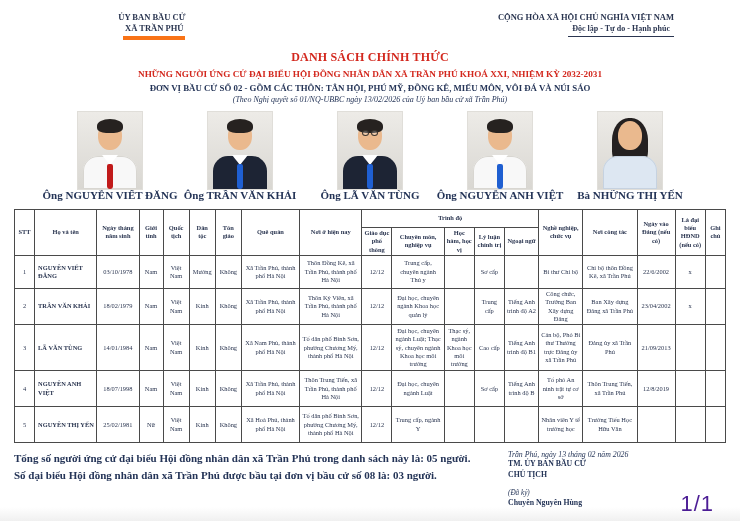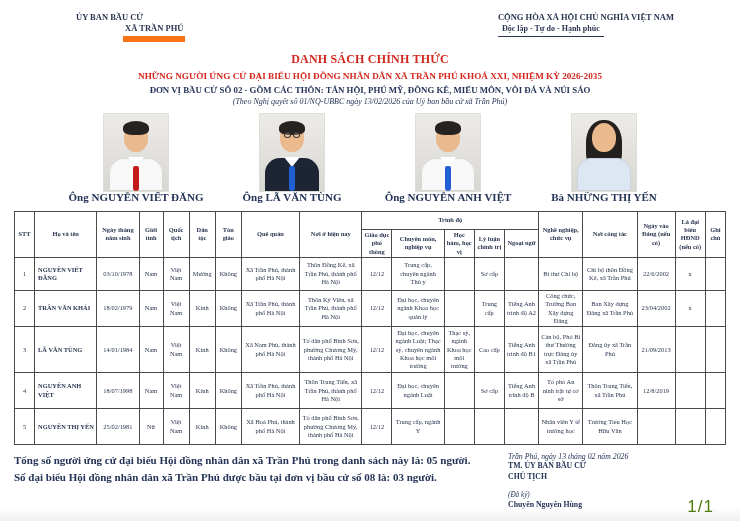--- a/index.html
+++ b/index.html
@@ -2,23 +2,23 @@
 <html><head>
 <meta charset="utf-8">
 <style>
   * { margin:0; padding:0; box-sizing:border-box; }
   html,body { width:740px; height:521px; background:#ffffff; overflow:hidden;
               font-family:"Liberation Serif", serif; color:#2a3550; }
   .page { position:relative; width:740px; height:521px; background:#fff; padding:12px 14px 0 14px; }
 
   
   .top-header { display:flex; justify-content:space-between; align-items:flex-start; padding:0 52px 0 62px; }
-  .org-block, .national-block { text-align:left; font-weight:bold; }
+  .org-block, .national-block { text-align:right; font-weight:bold; }
   .org-block { font-size:8.5px; line-height:1.35; }
-  .org-line2 { display:inline-block; border-bottom:6px solid #f97316; padding:0 2px 1px 2px;margin-left:47px; }
+  .org-line2 { display:inline-block; border-bottom:4px solid #f97316; padding:0 2px 1px 2px;margin-left:47px; }
   .national-block { font-size:8.5px; line-height:1.35; }
   .national-line2 { display:inline-block; font-size:8px; border-bottom:1px solid #2a3550; padding:0 4px 1px 4px; }
 
   
   .titles { text-align:center; margin-top:10px; }
   .title-main { color:#d3281e; font-weight:bold; font-size:12px; letter-spacing:.2px; }
   .title-sub1 { color:#d3281e; font-weight:bold; font-size:9.2px; margin-top:4px; }
   .title-sub2 { color:#243457; font-weight:bold; font-size:8.8px; margin-top:4px; }
   .title-note { color:#243457; font-style:italic; font-size:8px; margin-top:2px; }
 
@@ -60,21 +60,21 @@
   .doc-footer { display:flex; justify-content:space-between; align-items:flex-start; margin-top:7px; padding-right:14px; }
   .summary { font-weight:bold; font-size:11px; line-height:1.55; color:#243457; }
   .signature { text-align:left; font-size:7.8px; color:#243457; margin-right:4px; min-width:200px; }
   .sig-date { font-style:italic; }
   .sig-org, .sig-title { font-weight:bold; line-height:1.4; }
   .sig-signed { font-style:italic; font-size:7.2px; margin-top:8px; }
   .sig-name { font-weight:bold; margin-top:1px; }
 
   
   .page-indicator { position:absolute; right:26px; bottom:4px; font-family:"Liberation Sans", sans-serif;
-                    font-size:17px; color:#4d7c0f; letter-spacing:1px; }
+                    font-size:22px; color:#4c1d95; letter-spacing:1px; }
   .bottom-fade { position:absolute; left:0; right:0; bottom:0; height:14px;
                  background:linear-gradient(to bottom, rgba(244,244,244,0), #f0f0f0); pointer-events:none; }
 </style>
 </head>
 <body>
 
 <div class="page">
 
   <div class="top-header">
     <div class="org-block">
@@ -82,35 +82,45 @@
       <span class="org-line2">XÃ TRẦN PHÚ</span>
     </div>
     <div class="national-block">
       <div>CỘNG HÒA XÃ HỘI CHỦ NGHĨA VIỆT NAM</div>
       <span class="national-line2">Độc lập - Tự do - Hạnh phúc</span>
     </div>
   </div>
 
   <div class="titles">
     <div class="title-main">DANH SÁCH CHÍNH THỨC</div>
-    <div class="title-sub1">NHỮNG NGƯỜI ỨNG CỬ ĐẠI BIỂU HỘI ĐỒNG NHÂN DÂN XÃ TRẦN PHÚ KHOÁ XXI, NHIỆM KỲ 2026-2035</div>
+    <div class="title-sub1">NHỮNG NGƯỜI ỨNG CỬ ĐẠI BIỂU HỘI ĐỒNG NHÂN DÂN XÃ TRẦN PHÚ KHOÁ XXI, NHIỆM KỲ 2032-2031</div>
     <div class="title-sub2">ĐƠN VỊ BẦU CỬ SỐ 02 - GỒM CÁC THÔN: TÂN HỘI, PHÚ MỸ, ĐỒNG KÊ, MIẾU MÔN, VÔI ĐÁ VÀ NÚI SÁO</div>
     <div class="title-note">(Theo Nghị quyết số 01/NQ-UBBC ngày 13/02/2026 của Uỷ ban bầu cử xã Trần Phú)</div>
   </div>
 
   <div class="photo-strip">
     <figure class="candidate">
       <div class="photo shirt-white">
         <div class="hair"></div>
         <div class="head"></div>
         <div class="torso"></div>
         <div class="collar"></div>
         <div class="tie tie-red"></div>
       </div>
       <figcaption>Ông NGUYỄN VIẾT ĐĂNG</figcaption>
+    </figure>
+    <figure class="candidate">
+      <div class="photo suit-dark">
+        <div class="hair"></div>
+        <div class="head"></div>
+        <div class="torso"></div>
+        <div class="collar"></div>
+        <div class="tie tie-blue"></div>
+      </div>
+      <figcaption>Ông TRẦN VĂN KHẢI</figcaption>
     </figure>
     <figure class="candidate">
       <div class="photo suit-dark">
         <div class="hair"></div>
         <div class="head"></div>
         <div class="glasses">
             <i></i>
             <i></i>
           </div>
         <div class="torso"></div>

